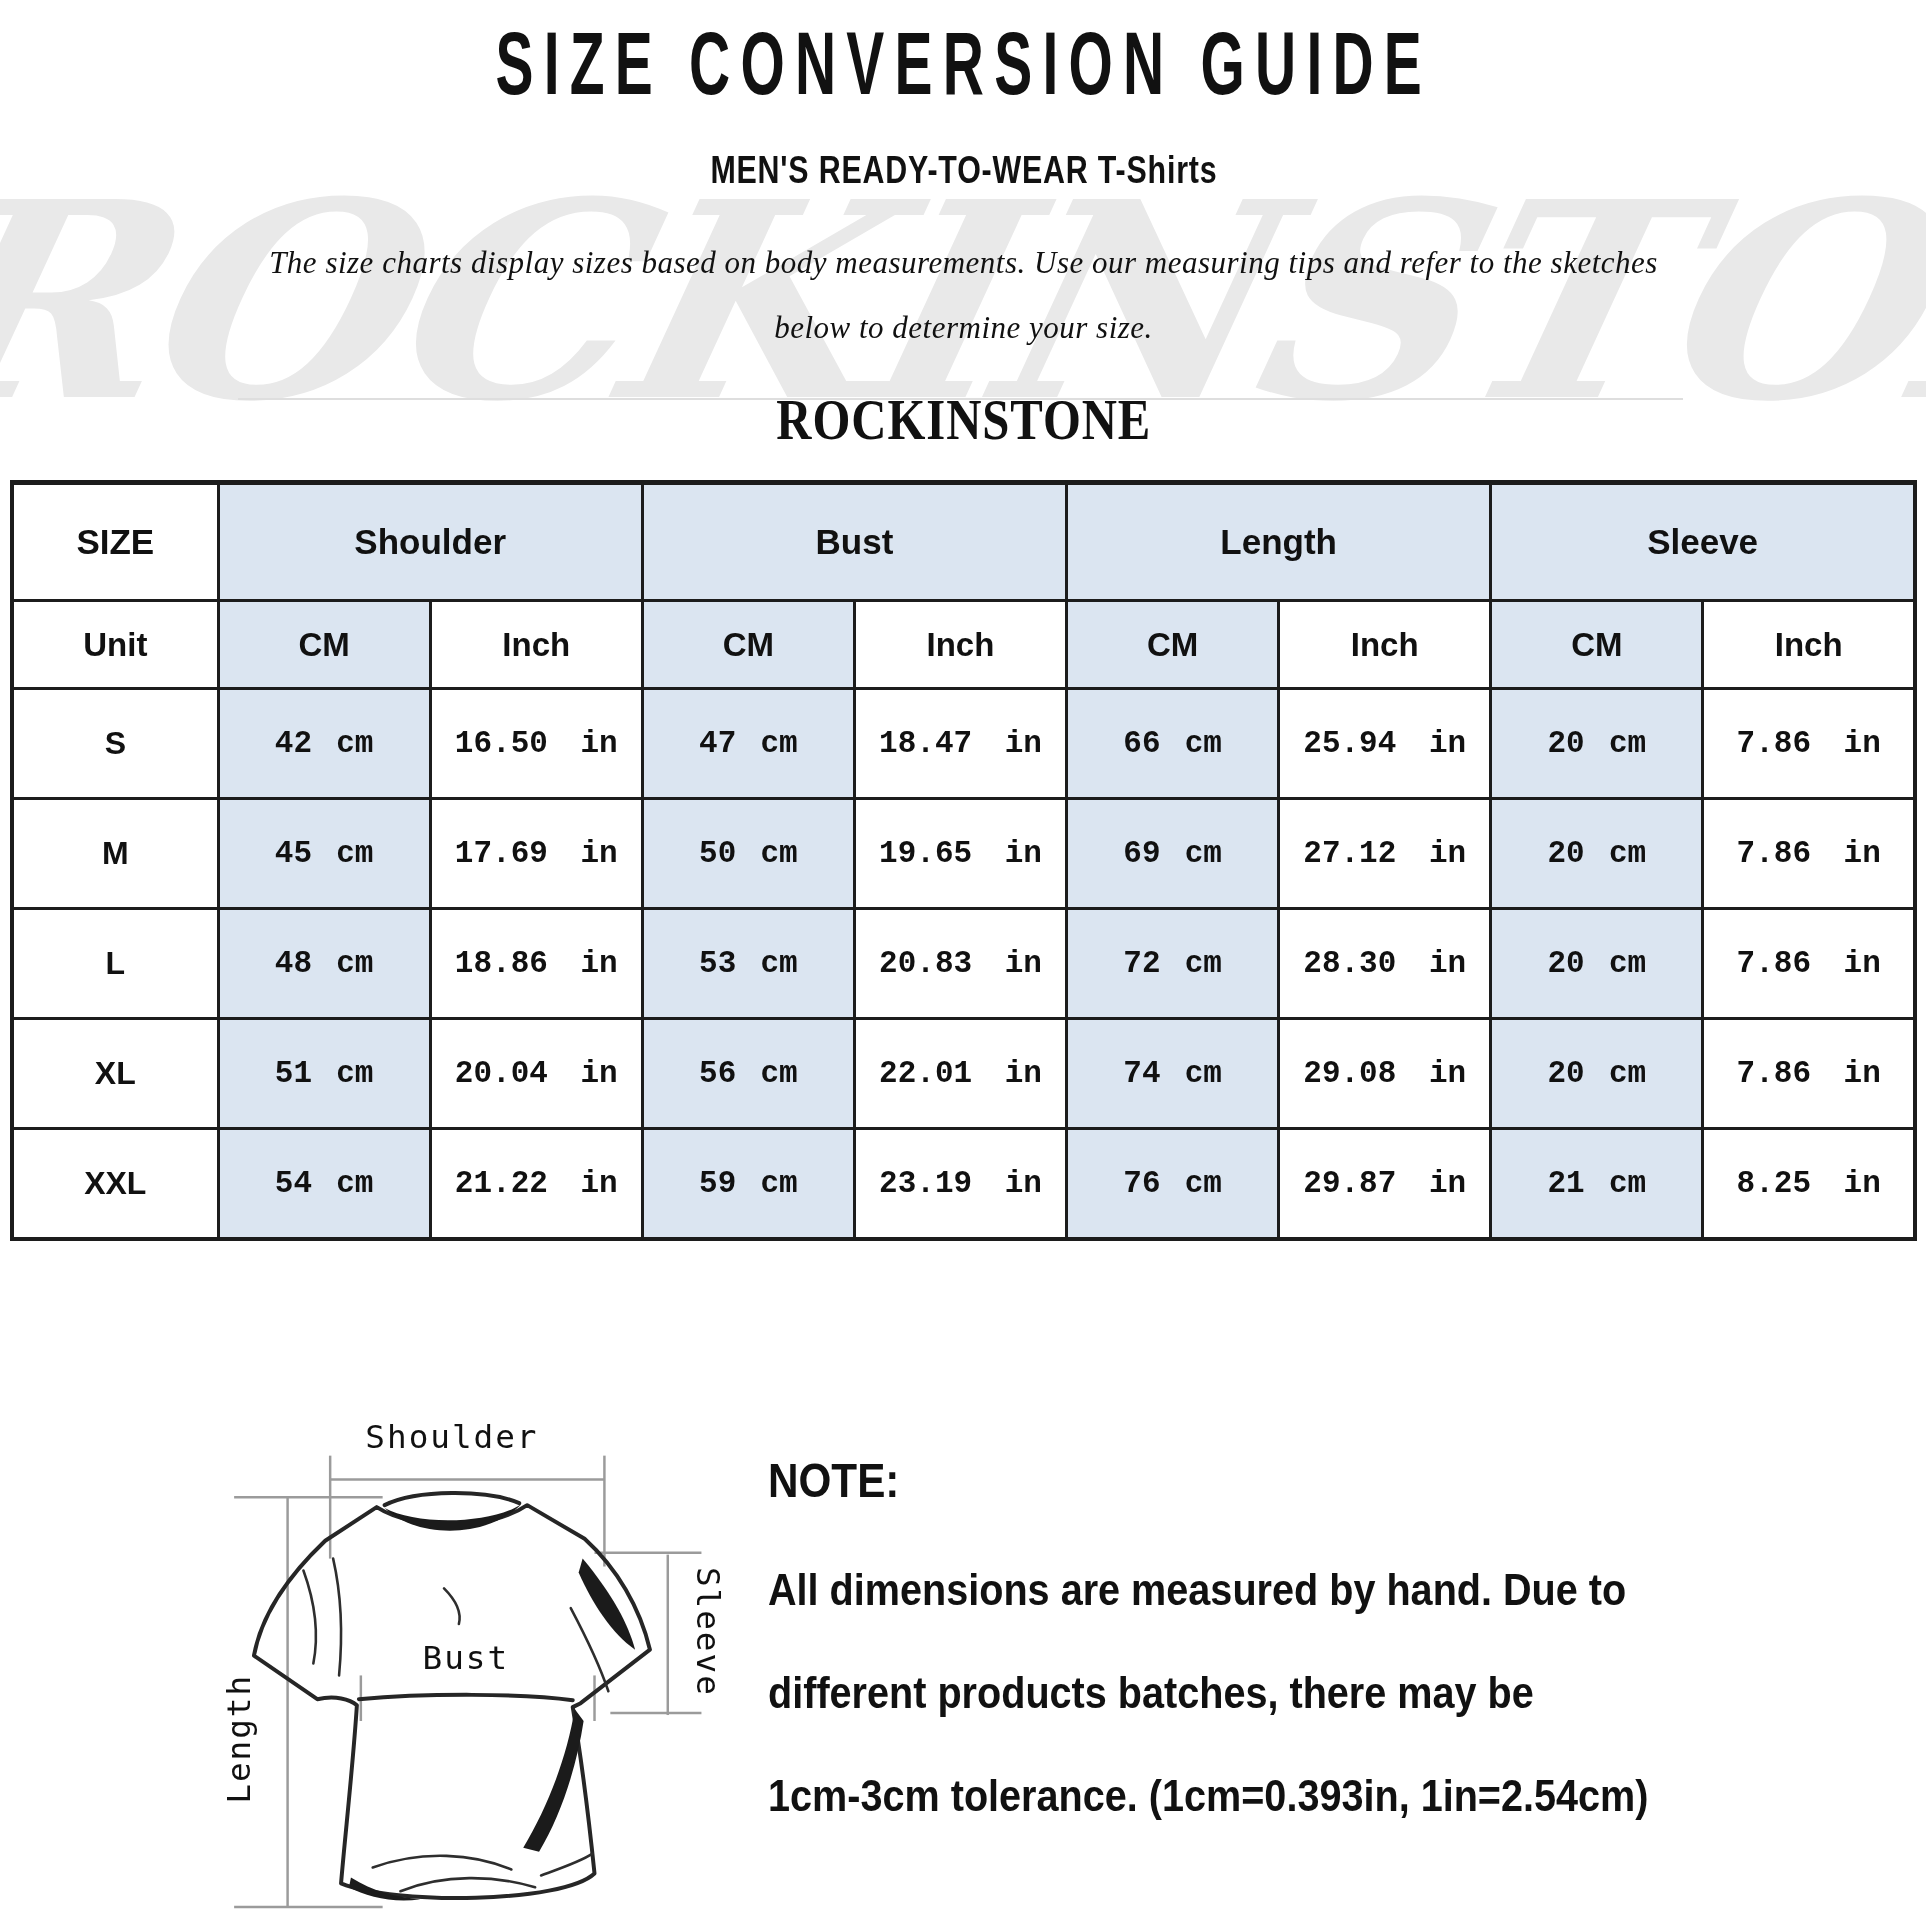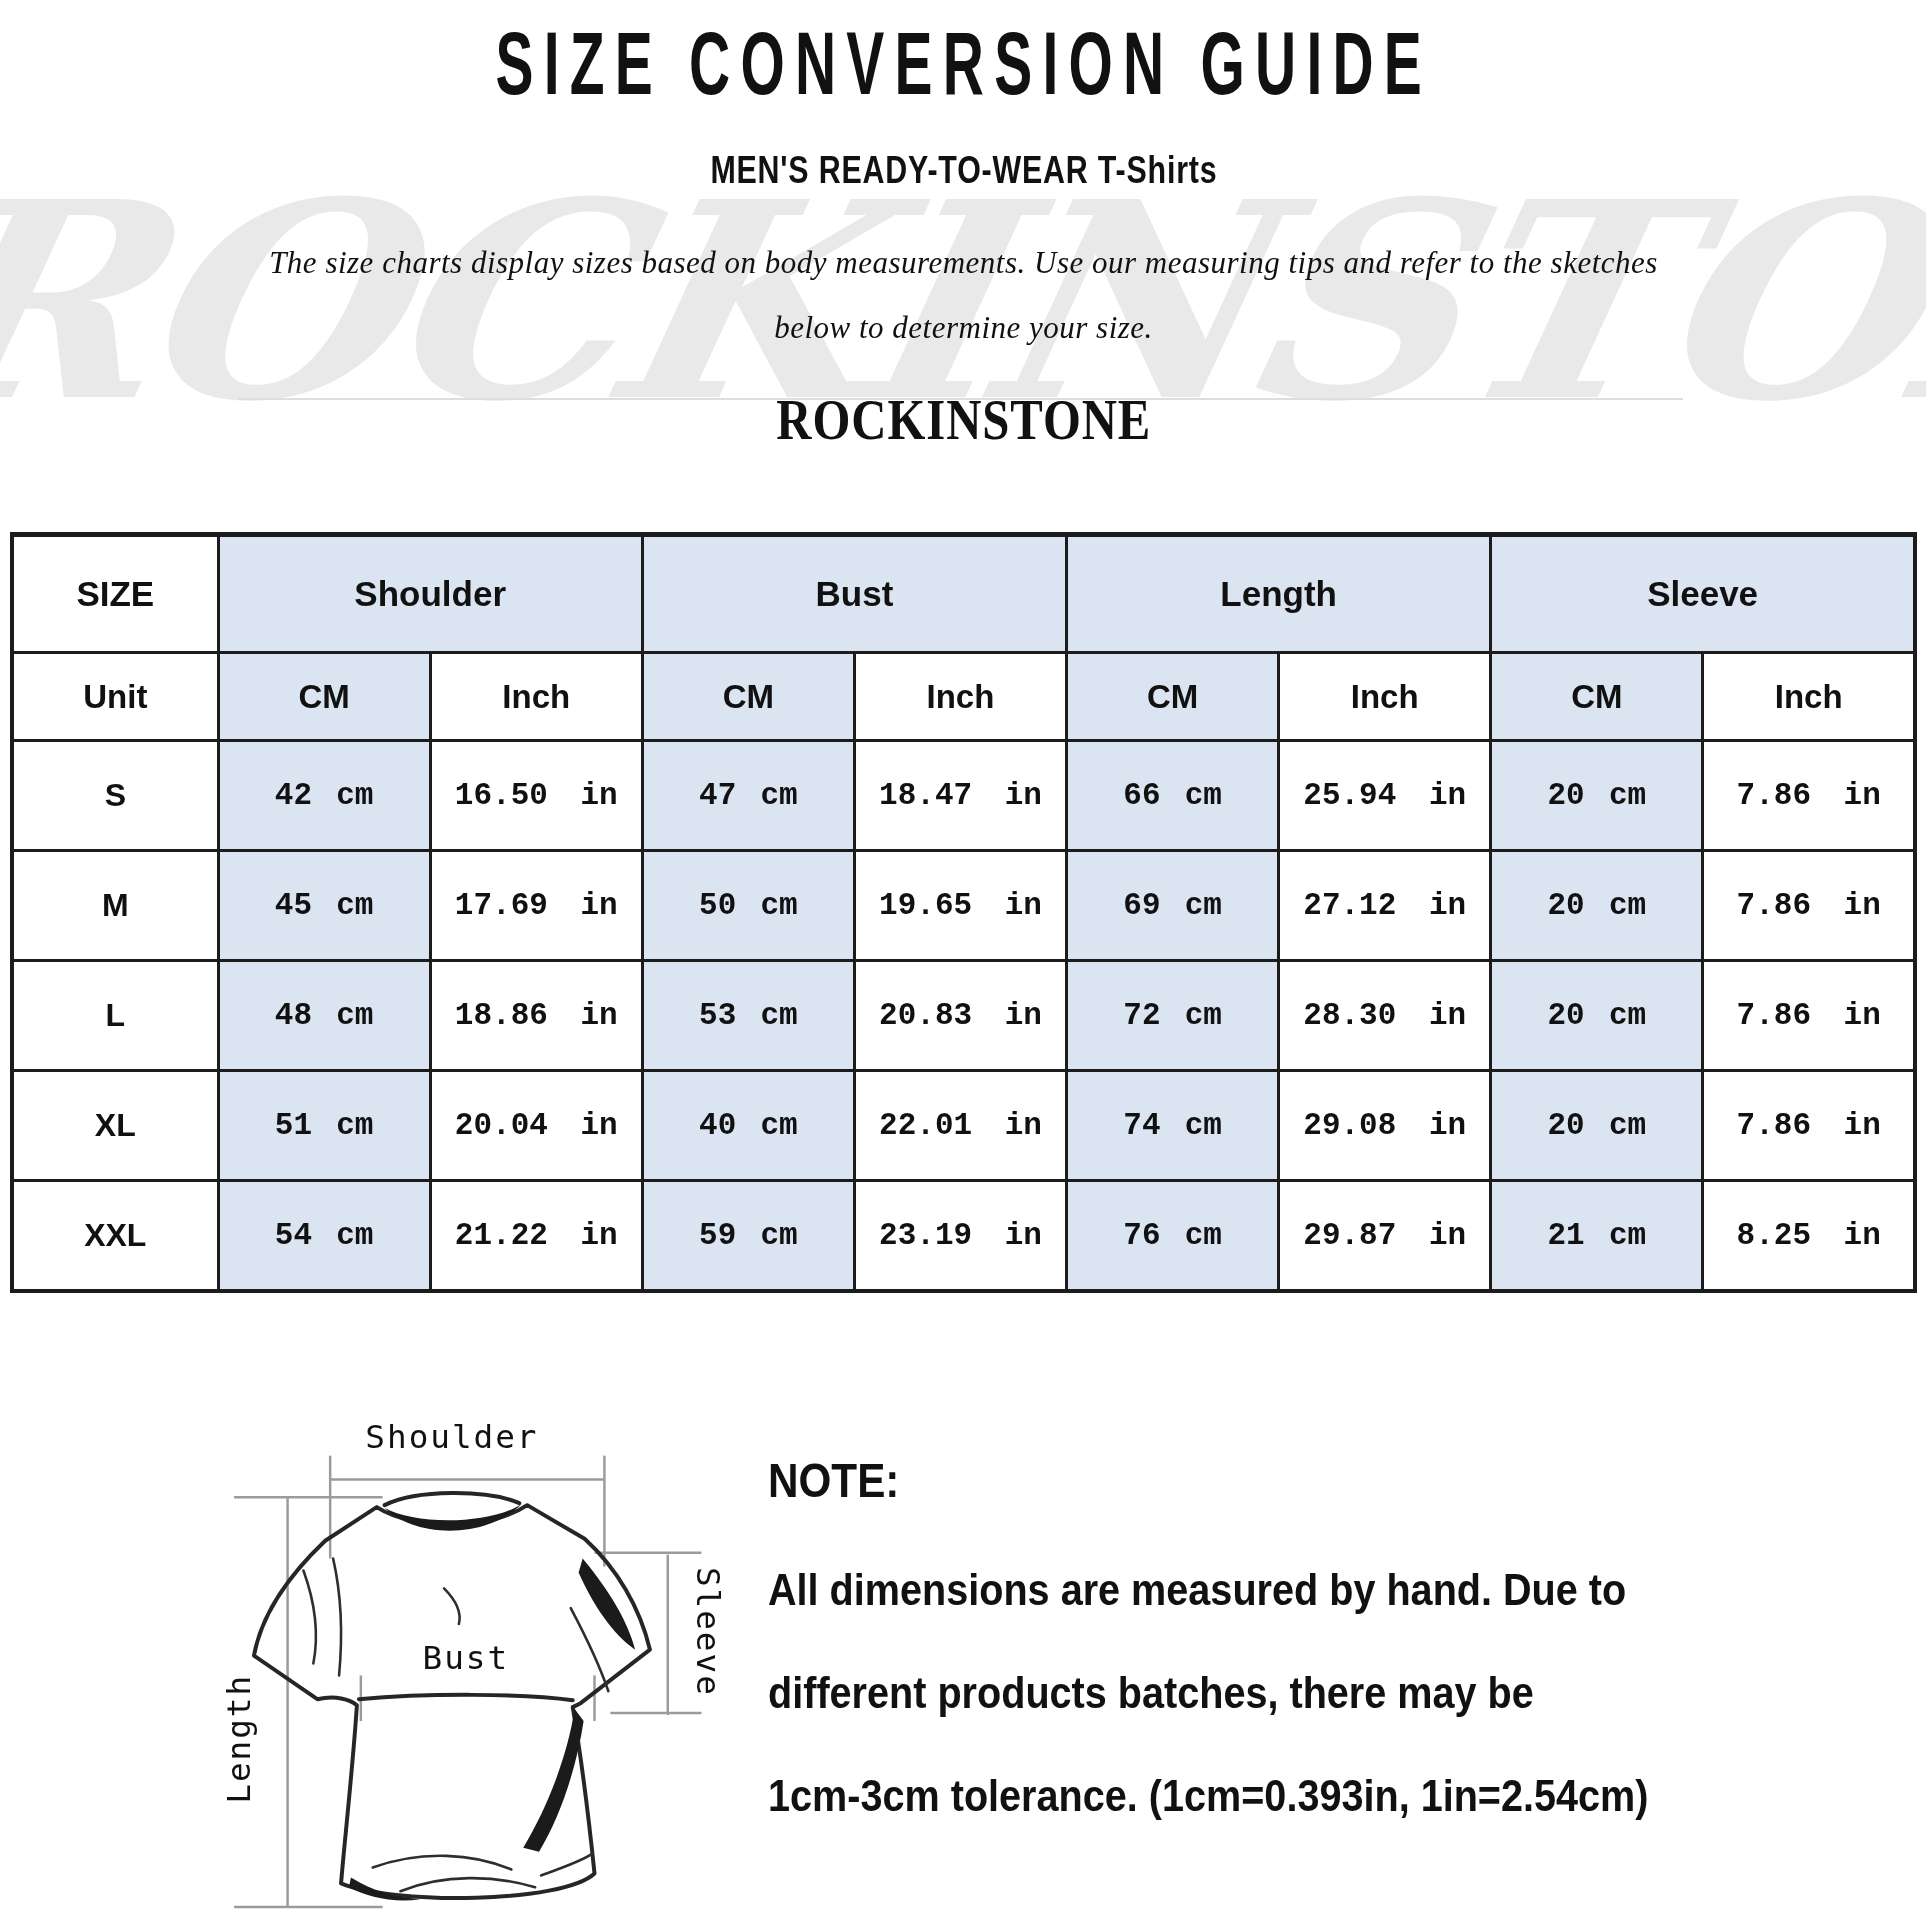--- a/index.html
+++ b/index.html
@@ -24,21 +24,21 @@
   .subtitle{display:inline-block;font-weight:700;font-size:38px;letter-spacing:1px;
     transform:scaleX(0.80);transform-origin:center;white-space:nowrap;}
   .desc{font-family:"Liberation Serif",serif;font-style:italic;font-size:31px;
     letter-spacing:0.5px;white-space:nowrap;}
   .brand{display:inline-block;font-family:"Liberation Serif",serif;font-weight:700;
     font-size:53px;transform:scaleX(0.92) scaleY(1.08);transform-origin:center;
     letter-spacing:1px;white-space:nowrap;}
 
   
   table.size-table{
-    position:absolute;left:10px;top:532px;width:1907px;z-index:2;
+    position:absolute;left:10px;top:480px;width:1907px;z-index:2;
     border-collapse:collapse;table-layout:fixed;background:#fff;
     border:4px solid #1c1c1c;border-top-width:5px;
   }
   table.size-table col.col-size{width:206px;}
   table.size-table col.col-m{width:212px;}
   table.size-table th, table.size-table td{
     border:3px solid #1c1c1c;text-align:center;vertical-align:middle;
     font-weight:700;padding:0;
   }
   tr.r-group{height:118px;}
@@ -154,21 +154,21 @@
           <td class="white inch">20.83 in</td>
           <td class="blue cm">72 cm</td>
           <td class="white inch">28.30 in</td>
           <td class="blue cm">20 cm</td>
           <td class="white inch">7.86 in</td>
         </tr>
         <tr>
           <th class="white">XL</th>
           <td class="blue cm">51 cm</td>
           <td class="white inch">20.04 in</td>
-          <td class="blue cm">40 cm</td>
+          <td class="blue cm">56 cm</td>
           <td class="white inch">22.01 in</td>
           <td class="blue cm">74 cm</td>
           <td class="white inch">29.08 in</td>
           <td class="blue cm">20 cm</td>
           <td class="white inch">7.86 in</td>
         </tr>
         <tr>
           <th class="white">XXL</th>
           <td class="blue cm">54 cm</td>
           <td class="white inch">21.22 in</td>

